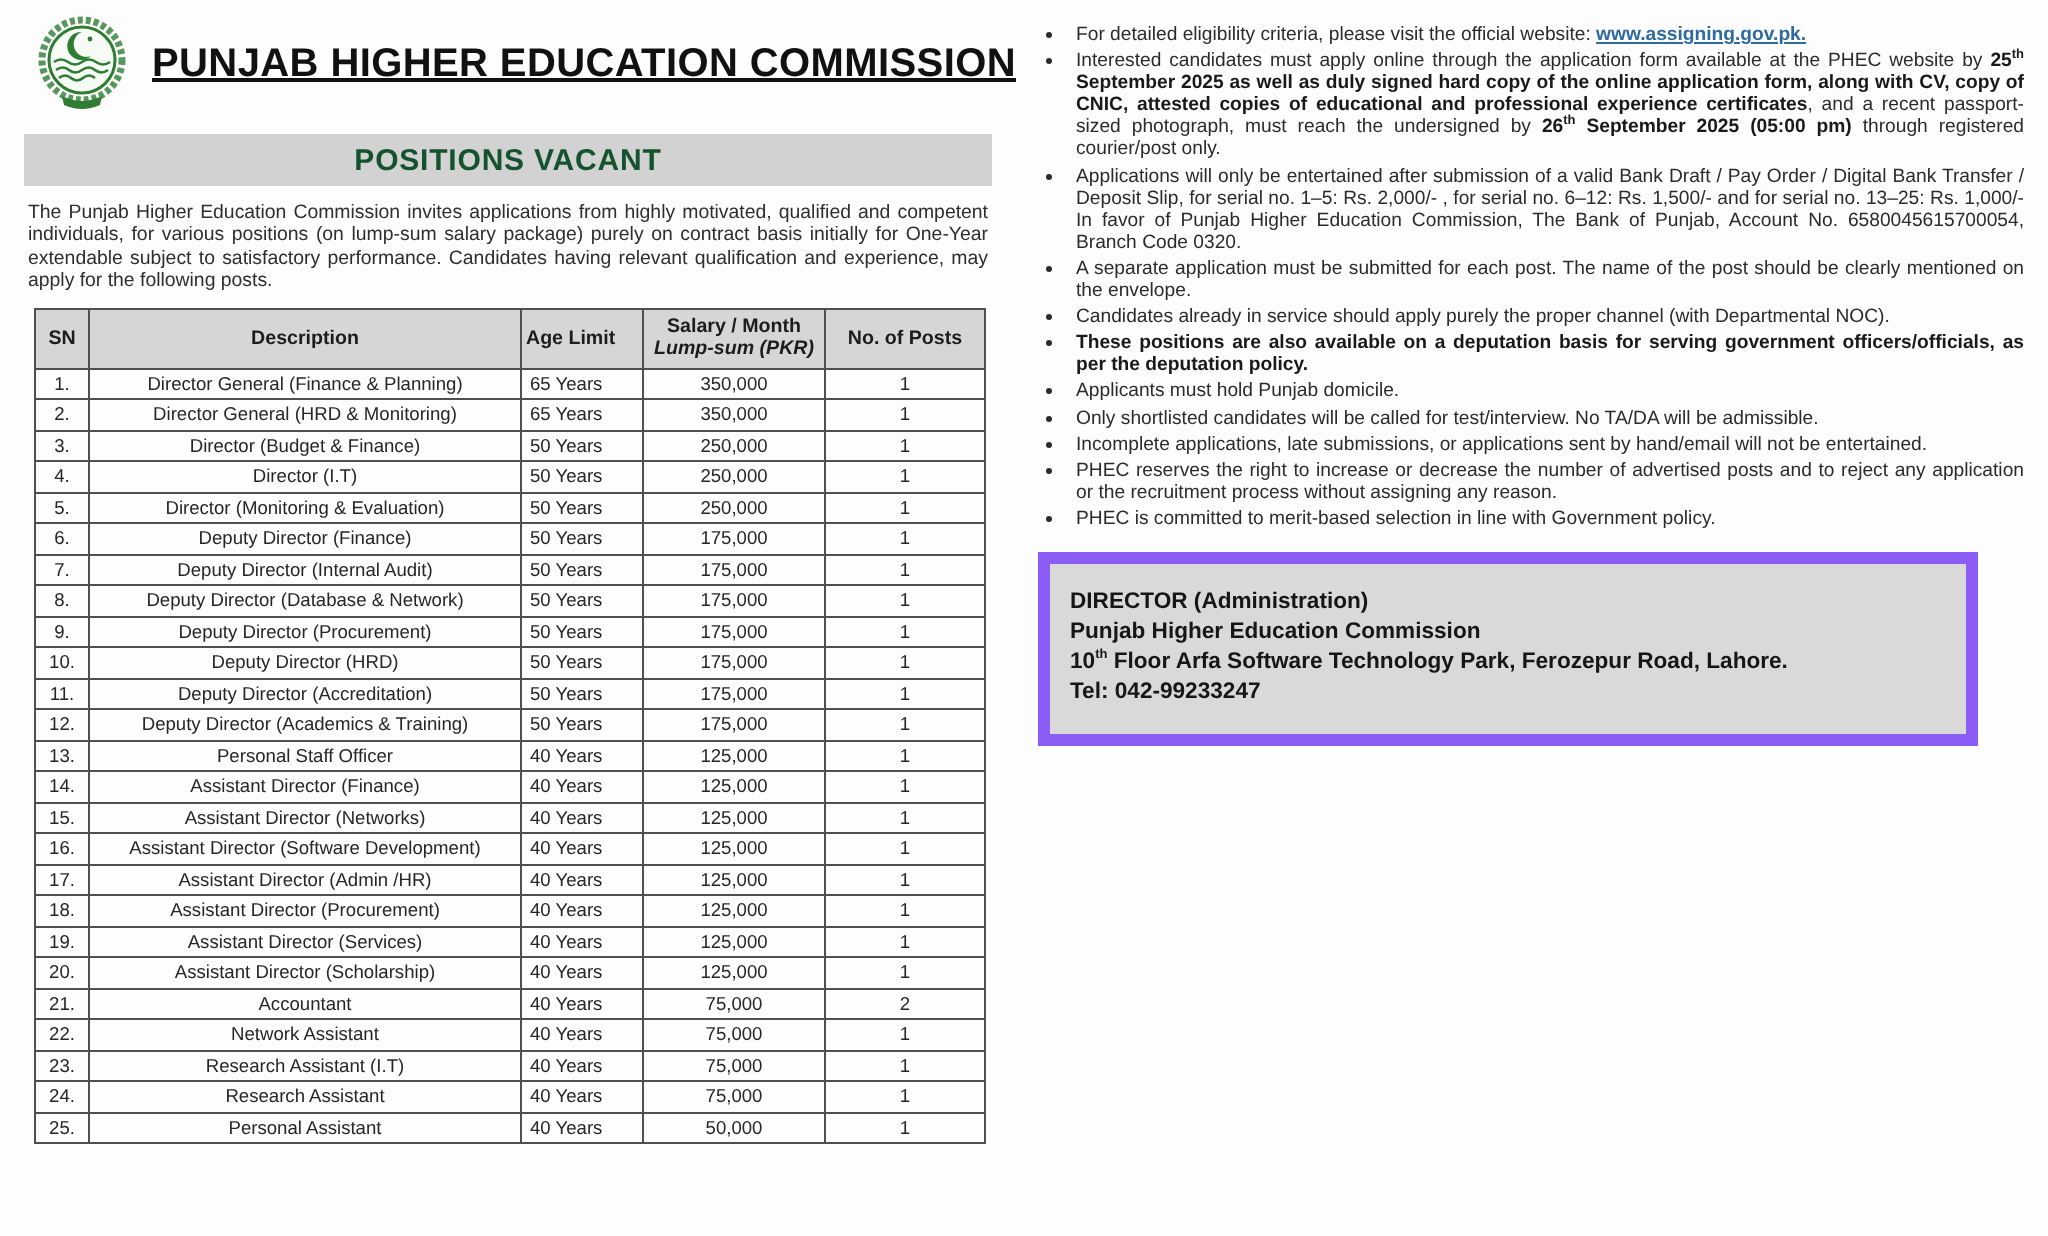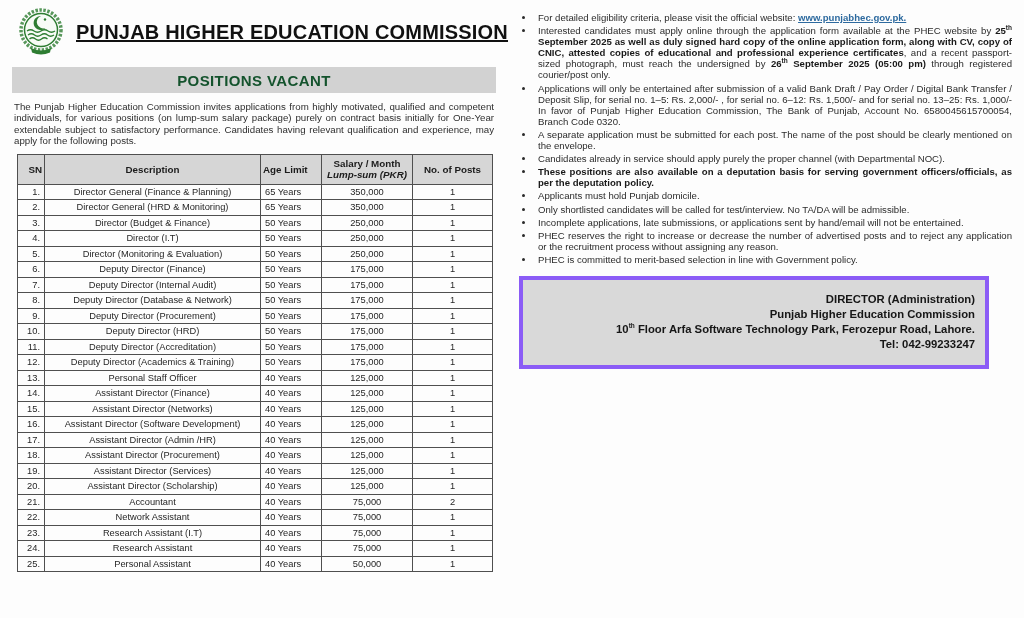--- a/index.html
+++ b/index.html
@@ -36,39 +36,39 @@
   table.posts thead th {
     background:#d6d6d6; font-size:9.8px; color:#1c1c1c;
     padding:3px 2px; vertical-align:middle; height:30px;
   }
   .salary-sub { font-style:italic; display:block; }
   table.posts td {
     font-size:9.3px; color:#262626; padding:2px 4px;
     height:15.5px; line-height:10px; vertical-align:middle;
     white-space:nowrap; overflow:hidden;
   }
-  .col-sn   { width:27px;  text-align:right; }
+  .col-sn   { width:27px;  text-align:center; }
   .col-description { width:216px; text-align:center; padding-left:7px; }
   .col-age  { width:61px;  text-align:left; }
   .col-salary { width:91px; text-align:center; }
   .col-posts { width:80px; text-align:center; }
   
   .right-col { position:absolute; left:519px; top:12px; width:493px; }
   ul.notices { list-style:disc; padding-left:16px; margin:0; }
   ul.notices li {
     font-size:9.6px; line-height:11.1px; text-align:justify;
     color:#2b2b2b; margin-bottom:2px; padding-left:3px;
   }
   .b { font-weight:bold; color:#191919; }
   .sup { vertical-align:super; font-size:6.5px; line-height:0; }
   .link { color:#2d6a9f; text-decoration:underline; font-weight:bold; }
   .contact-box {
     margin-top:11px; width:470px;
-    background:#d9d9d9; border:4px solid #8b5cf6;
-    padding:12px 10px 13px 10px; text-align:right;
+    background:#d9d9d9; border:6px solid #8b5cf6;
+    padding:12px 10px 13px 10px; text-align:left;
     font-weight:bold; color:#161616;
   }
   .contact-box .line { font-size:11.3px; line-height:15px; }
 </style>
 </head>
 <body>
 
 <div class="left-col">
   <div class="masthead">
     <svg class="logo" viewBox="0 0 100 104">
@@ -280,21 +280,21 @@
           <td class="col-age">40 Years</td>
           <td class="col-salary">50,000</td>
           <td class="col-posts">1</td>
         </tr>
       </tbody>
   </table>
 </div>
 
 <div class="right-col">
   <ul class="notices" id="notice-list">
-      <li><span>For detailed eligibility criteria, please visit the official website: </span><a href="#" class="link">www.punjabhec.gov.pk.</a></li>
+      <li><span>For detailed eligibility criteria, please visit the official website: </span><a href="#" class="link">www.assigning.gov.pk.</a></li>
       <li><span>Interested candidates must apply online through the application form available at the PHEC website by </span><span class="b">25</span><span class="b sup">th</span><span class="b"> September 2025 as well as duly signed hard copy of the online application form, along with CV, copy of CNIC, attested copies of educational and professional experience certificates</span><span>, and a recent passport-sized photograph, must reach the undersigned by </span><span class="b">26</span><span class="b sup">th</span><span class="b"> September 2025 (05:00 pm)</span><span> through registered courier/post only.</span></li>
       <li><span>Applications will only be entertained after submission of a valid Bank Draft / Pay Order / Digital Bank Transfer / Deposit Slip, for serial no. 1–5: Rs. 2,000/- , for serial no. 6–12: Rs. 1,500/- and for serial no. 13–25: Rs. 1,000/- In favor of Punjab Higher Education Commission, The Bank of Punjab, Account No. 6580045615700054, Branch Code 0320.</span></li>
       <li><span>A separate application must be submitted for each post. The name of the post should be clearly mentioned on the envelope.</span></li>
       <li><span>Candidates already in service should apply purely the proper channel (with Departmental NOC).</span></li>
       <li><span class="b">These positions are also available on a deputation basis for serving government officers/officials, as per the deputation policy.</span></li>
       <li><span>Applicants must hold Punjab domicile.</span></li>
       <li><span>Only shortlisted candidates will be called for test/interview. No TA/DA will be admissible.</span></li>
       <li><span>Incomplete applications, late submissions, or applications sent by hand/email will not be entertained.</span></li>
       <li><span>PHEC reserves the right to increase or decrease the number of advertised posts and to reject any application or the recruitment process without assigning any reason.</span></li>
       <li><span>PHEC is committed to merit-based selection in line with Government policy.</span></li>

